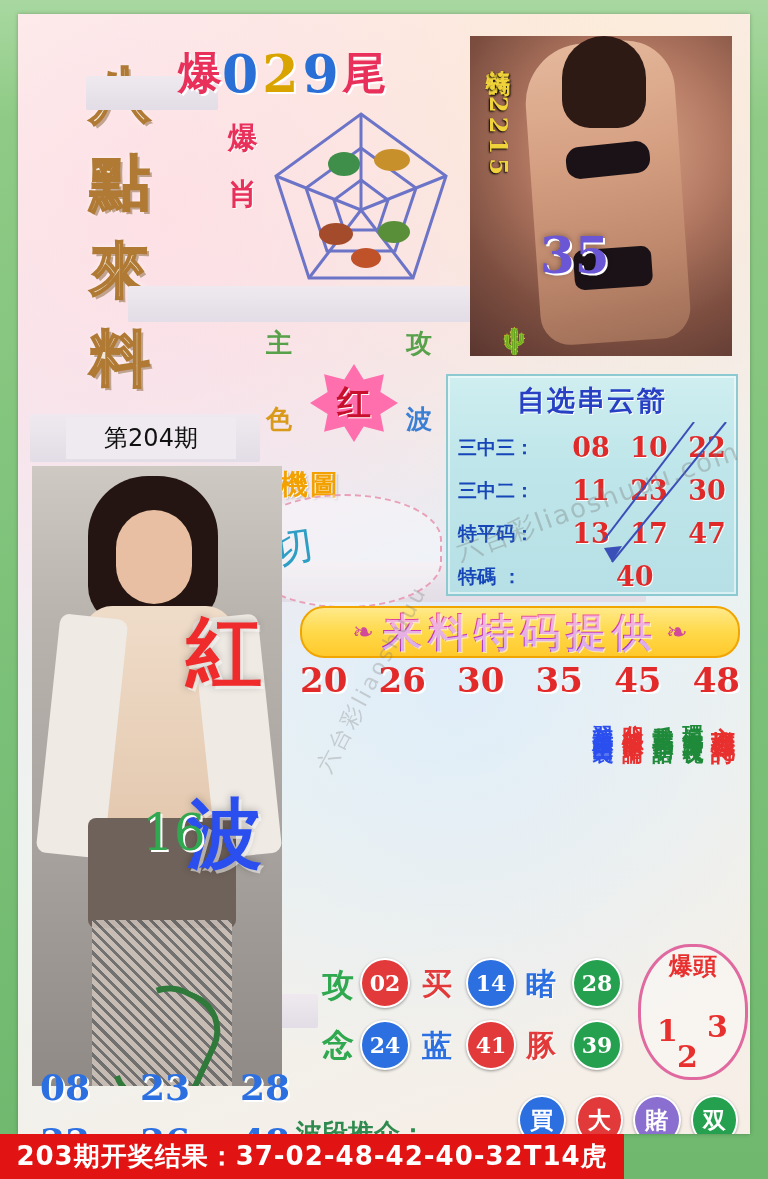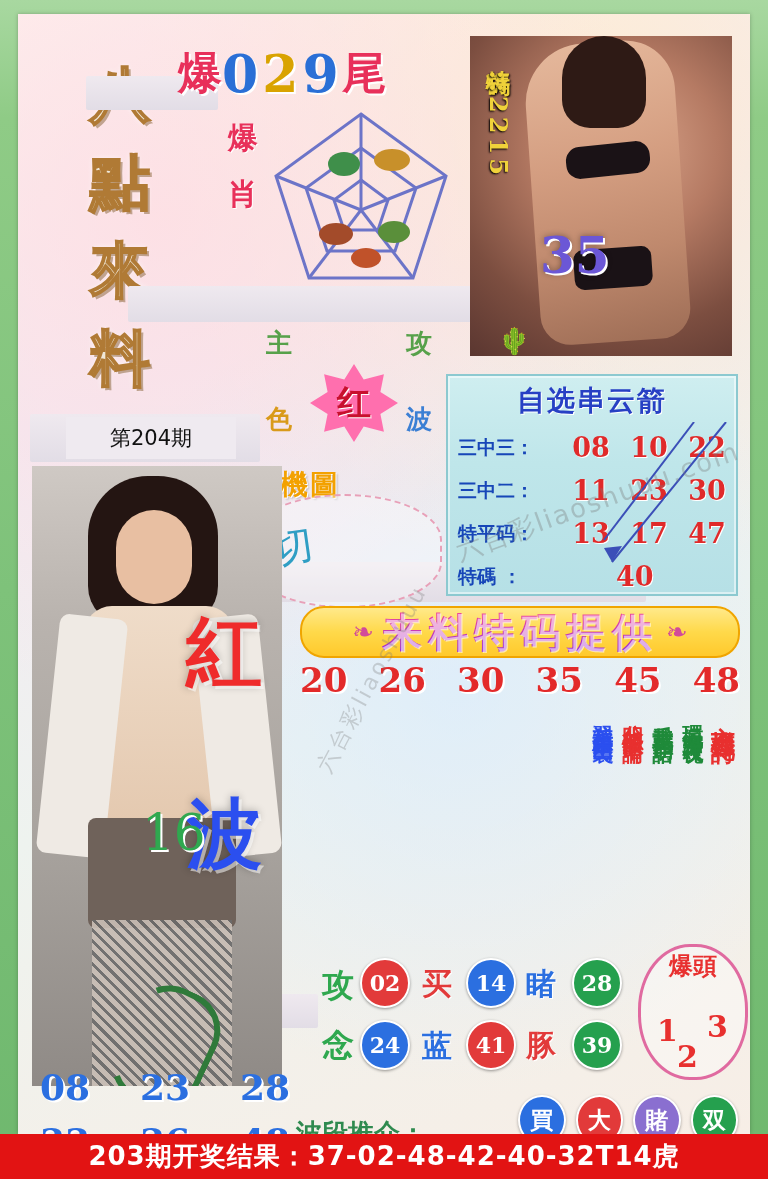--- a/index.html
+++ b/index.html
@@ -107,21 +107,21 @@
   .sig-mark{
     position:absolute;left:255px;top:505px;font-size:40px;color:#2f9ec4;
     font-family:"DejaVu Serif",serif;transform:rotate(-8deg);
   }
   .period-badge{
     position:absolute;left:48px;top:403px;width:170px;height:42px;
     background:#efeaf0;
     display:flex;align-items:center;justify-content:center;
   }
   .period-badge span{
-    font-size:21px;color:#111;font-family:"DejaVu Sans",sans-serif;
+    font-size:24px;color:#111;font-family:"DejaVu Sans",sans-serif;
   }
   
   .photo-top{
     position:absolute;left:452px;top:22px;width:262px;height:320px;
     background:
       radial-gradient(circle at 60% 35%, #d9a48a 0%, #b57a63 35%, #7c4e40 70%, #5a3630 100%),
       linear-gradient(180deg,#8a5a48,#6b4034);
     overflow:hidden;
   }
   .photo-top .silhouette{
@@ -363,21 +363,21 @@
     display:flex;align-items:center;justify-content:center;
     font-size:23px;font-weight:bold;font-family:"DejaVu Serif",serif;
     border:2px solid #fff;box-shadow:0 1px 3px rgba(0,0,0,.35);color:#fff;
   }
   .bb-buy{background:#2b6fe0;}
   .bb-da{background:#e23a3a;}
   .bb-du{background:#8a6fd0;}
   .bb-shuang{background:#25a04e;}
   
   .footer{
-    position:absolute;left:0;top:1134px;width:768px;height:45px;
+    position:absolute;left:0;top:1134px;width:624px;height:45px;
     background:#e21313;
     display:flex;align-items:center;justify-content:center;
   }
   .footer span{
     color:#fff;font-size:26px;font-weight:bold;font-family:"DejaVu Sans",sans-serif;
     letter-spacing:1px;
   }
 </style>
 </head>
 <body>

